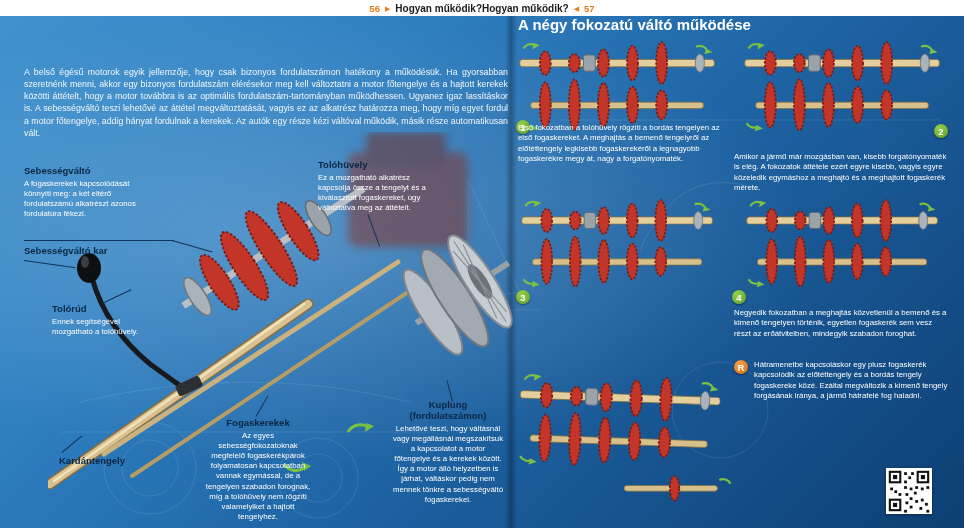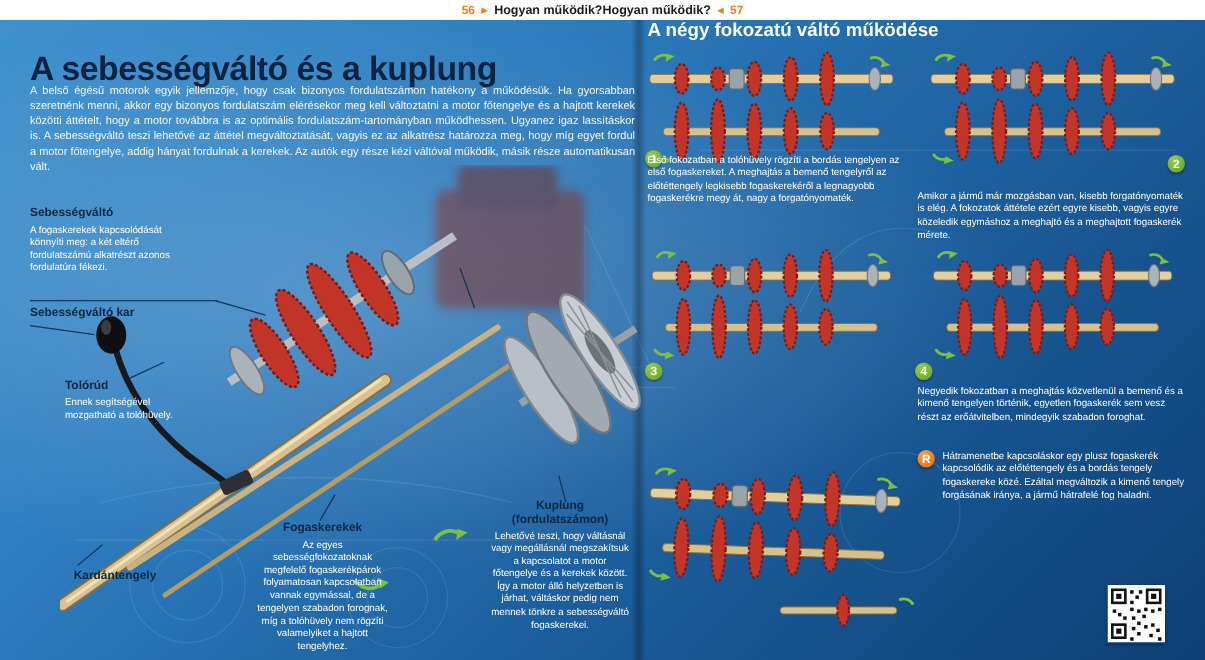--- a/index.html
+++ b/index.html
@@ -98,21 +98,20 @@
       <span class="harrow">▶</span>
       <span class="htitle">Hogyan működik?</span>
     </div>
     <div class="hgroup">
       <span class="htitle">Hogyan működik?</span>
       <span class="harrow">◀</span>
       <span class="pagenum">57</span>
     </div>
   </div>
 
-  <h1 class="main-title">A sebességváltó és a kuplung</h1>
   <p class="intro">A belső égésű motorok egyik jellemzője, hogy csak bizonyos fordulatszámon hatékony a működésük. Ha gyorsabban szeretnénk menni, akkor egy bizonyos fordulatszám elérésekor meg kell változtatni a motor főtengelye és a hajtott kerekek közötti áttételt, hogy a motor továbbra is az optimális fordulatszám-tartományban működhessen. Ugyanez igaz lassításkor is. A sebességváltó teszi lehetővé az áttétel megváltoztatását, vagyis ez az alkatrész határozza meg, hogy míg egyet fordul a motor főtengelye, addig hányat fordulnak a kerekek. Az autók egy része kézi váltóval működik, másik része automatikusan vált.</p>
 
   <svg class="main-ill" viewBox="0 0 470 396">
     <defs>
         <filter id="blur3">
           <feGaussianBlur stdDeviation="4"></feGaussianBlur>
         </filter>
       </defs>
     <g opacity="0.5" filter="url(#blur3)">
       <rect x="300" y="20" width="120" height="95" rx="10" fill="#8a2d20"></rect>
@@ -169,20 +168,24 @@
     <h4>Sebességváltó kar</h4>
   </div>
   <div class="leader" style="left:24px;top:260px;width:52px;transform:rotate(8deg);"></div>
 
   <div class="label" style="left:52px;top:304px;width:96px;">
     <h4>Tolórúd</h4>
     <p>Ennek segítségével mozgatható a tolóhüvely.</p>
   </div>
   <div class="leader" style="left:104px;top:302px;width:30px;transform:rotate(-25deg);"></div>
 
+  <div class="label" style="left:318px;top:160px;width:108px;">
+    <h4>Tolóhüvely</h4>
+    <p>Ez a mozgatható alkatrész kapcsolja össze a tengelyt és a kiválasztott fogaskereket, úgy változtatva meg az áttételt.</p>
+  </div>
   <div class="leader" style="left:368px;top:214px;width:34px;transform:rotate(70deg);"></div>
 
   <div class="label" style="left:24px;top:456px;width:136px;text-align:center;">
     <h4>Kardántengely</h4>
   </div>
   <div class="leader" style="left:62px;top:452px;width:26px;transform:rotate(-40deg);"></div>
 
   <div class="label centered" style="left:202px;top:418px;width:112px;">
     <h4>Fogaskerekek</h4>
     <p>Az egyes sebességfokozatoknak megfelelő fogaskerékpárok folyamatosan kapcsolatban vannak egymással, de a tengelyen szabadon forognak, míg a tolóhüvely nem rögzíti valamelyiket a hajtott tengelyhez.</p>

